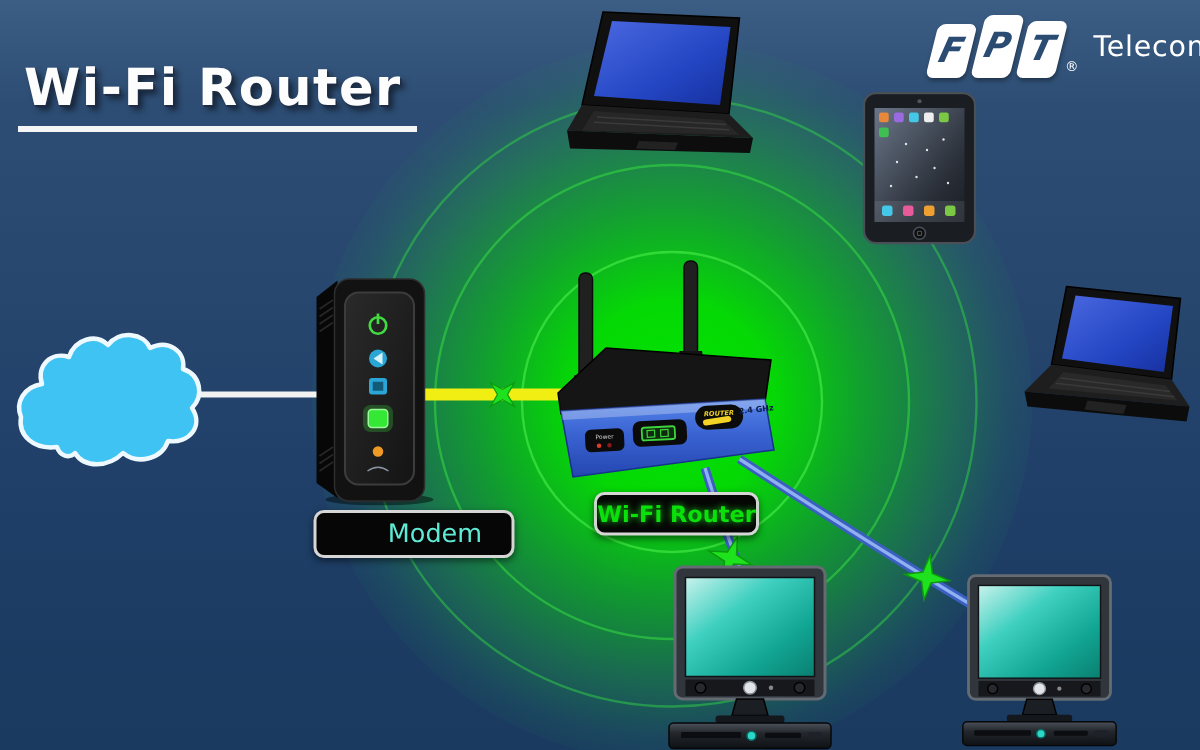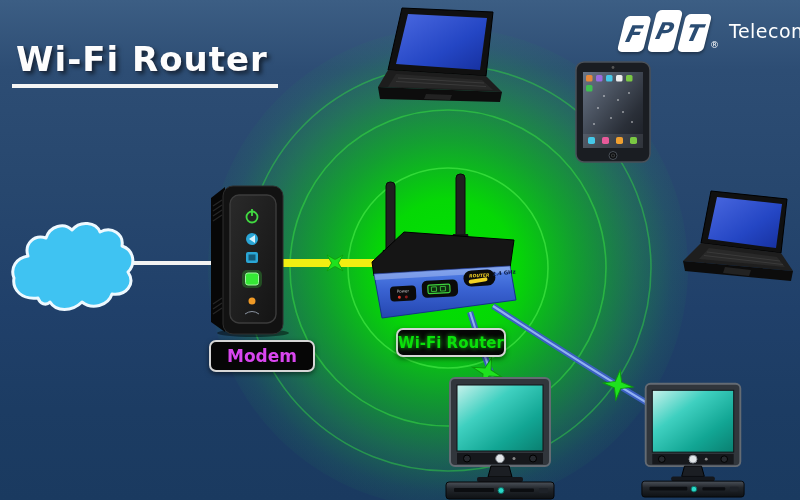--- a/index.html
+++ b/index.html
@@ -36,21 +36,21 @@
   .brand .t2{height:42px;}
   .brand .t3{height:38px;margin-top:3px;}
   .brand .reg{color:#fff;font-size:9px;align-self:flex-end;margin:0 2px 2px 2px;}
   .brand .name{color:#fff;font-size:19px;margin-left:8px;letter-spacing:0.5px;}
   
   .tag{
     position:absolute;background:#060606;border:2px solid #d6d6d6;border-radius:7px;
     display:flex;align-items:center;justify-content:center;
     box-shadow:0 2px 5px rgba(0,0,0,0.5);
   }
-  .tag-modem{left:209px;top:340px;width:102px;height:28px;color:#d946ef;font-size:17px;font-weight:bold;}
+  .tag-modem{left:209px;top:340px;width:102px;height:28px;color:#5eead4;font-size:17px;font-weight:normal;padding-left:28px;}
   .tag-router{left:396px;top:328px;width:106px;height:25px;color:#0ae00a;font-size:15px;font-weight:bold;
     text-shadow:0 0 5px rgba(30,230,30,0.9);}
 </style>
 </head>
 <body>
 
 <div class="stage">
 
   <div class="glow"></div>
 

